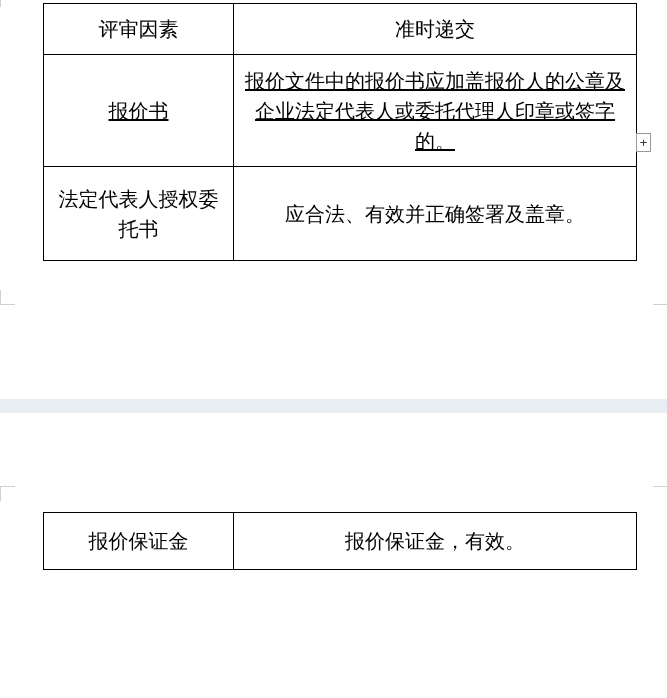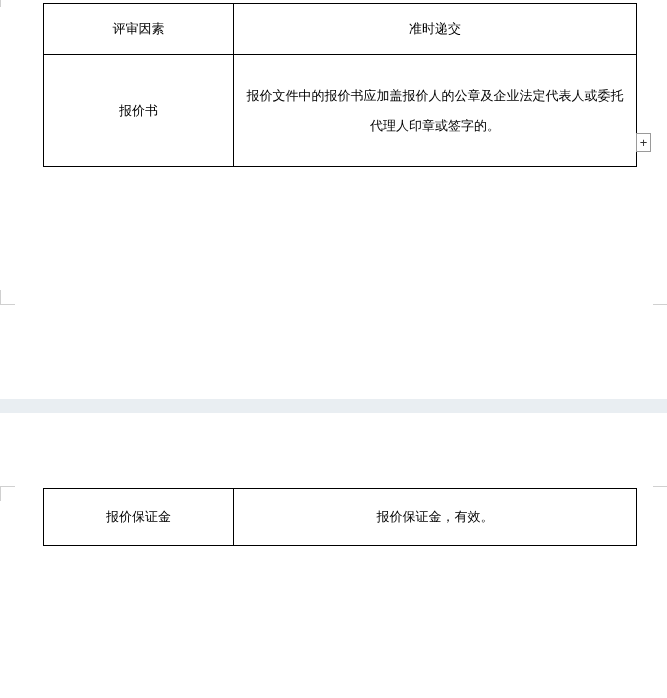--- a/index.html
+++ b/index.html
@@ -65,39 +65,39 @@
   table.doc-table {
     position: absolute;
     border-collapse: collapse;
     table-layout: fixed;
     background: #ffffff;
   }
   table.doc-table td {
     border: 1px solid #000000;
     text-align: center;
     vertical-align: middle;
-    font-size: 13px;
+    font-size: 20px;
     color: #000000;
     line-height: 30px;
     padding: 6px 10px;
     box-sizing: border-box;
   }
   td.col-left  { width: 190px; }
   td.col-right { width: 403px; }
 
   .cell-text {
     display: block;
     white-space: pre-line;
   }
 
   #t1 { left: 43px; top: 3px; width: 593px; }
-  #t2 { left: 43px; top: 488px; width: 593px; border-radius: 7px; }
+  #t2 { left: 43px; top: 512px; width: 593px; border-radius: 7px; }
 
   #t1 tr.r-head td { height: 51px; }
-  #t1 tr.r-quote td { height: 112px; }
+  #t1 tr.r-quote td { height: 112px; text-decoration: underline; }
   #t1 tr.r-auth  td { height: 94px; }
 
   #t2 tr.r-bond td { height: 57px; }
   #t2 tr.r-qual td { height: 133px; }
 </style>
 </head>
 <body>
 
 <div class="page">
 
@@ -117,20 +117,28 @@
           </td>
     </tr>
     <tr class="r-quote">
       <td class="col-left">
             <span class="cell-text">报价书</span>
           </td>
       <td class="col-right">
             <span class="cell-text">报价文件中的报价书应加盖报价人的公章及企业法定代表人或委托代理人印章或签字的。</span>
           </td>
     </tr>
+    <tr class="r-auth">
+      <td class="col-left">
+            <span class="cell-text">法定代表人授权委托书</span>
+          </td>
+      <td class="col-right">
+            <span class="cell-text">应合法、有效并正确签署及盖章。</span>
+          </td>
+    </tr>
   </tbody>
     </table>
 
   <div class="expand-btn" style="left:636px; top:133px;">+</div>
 
   <div class="page-gap" style="top:399px;"></div>
 
   <div class="crop-mark tl" style="left:0px; top:486px;"></div>
   <div class="crop-mark tr" style="left:653px; top:486px;"></div>
 

